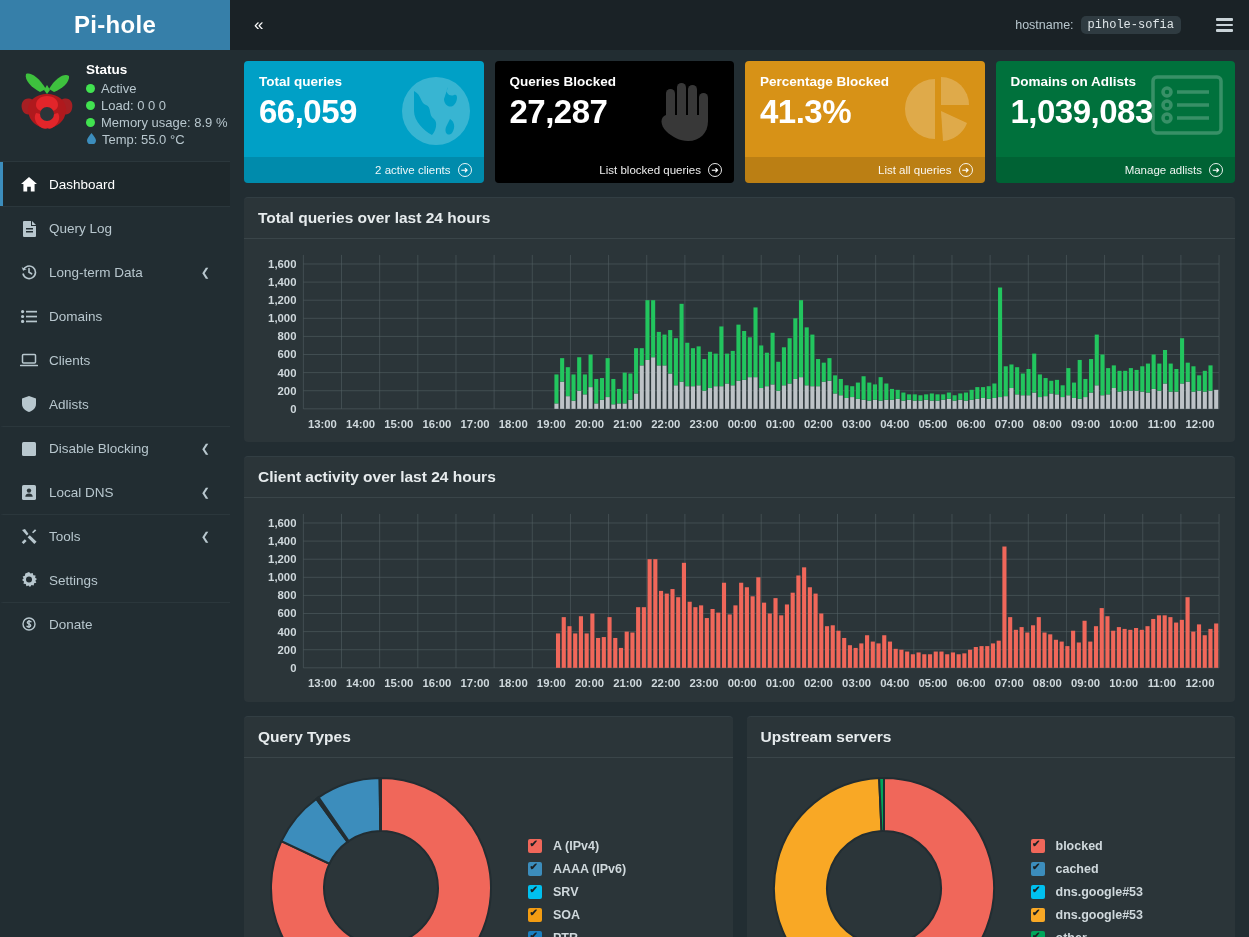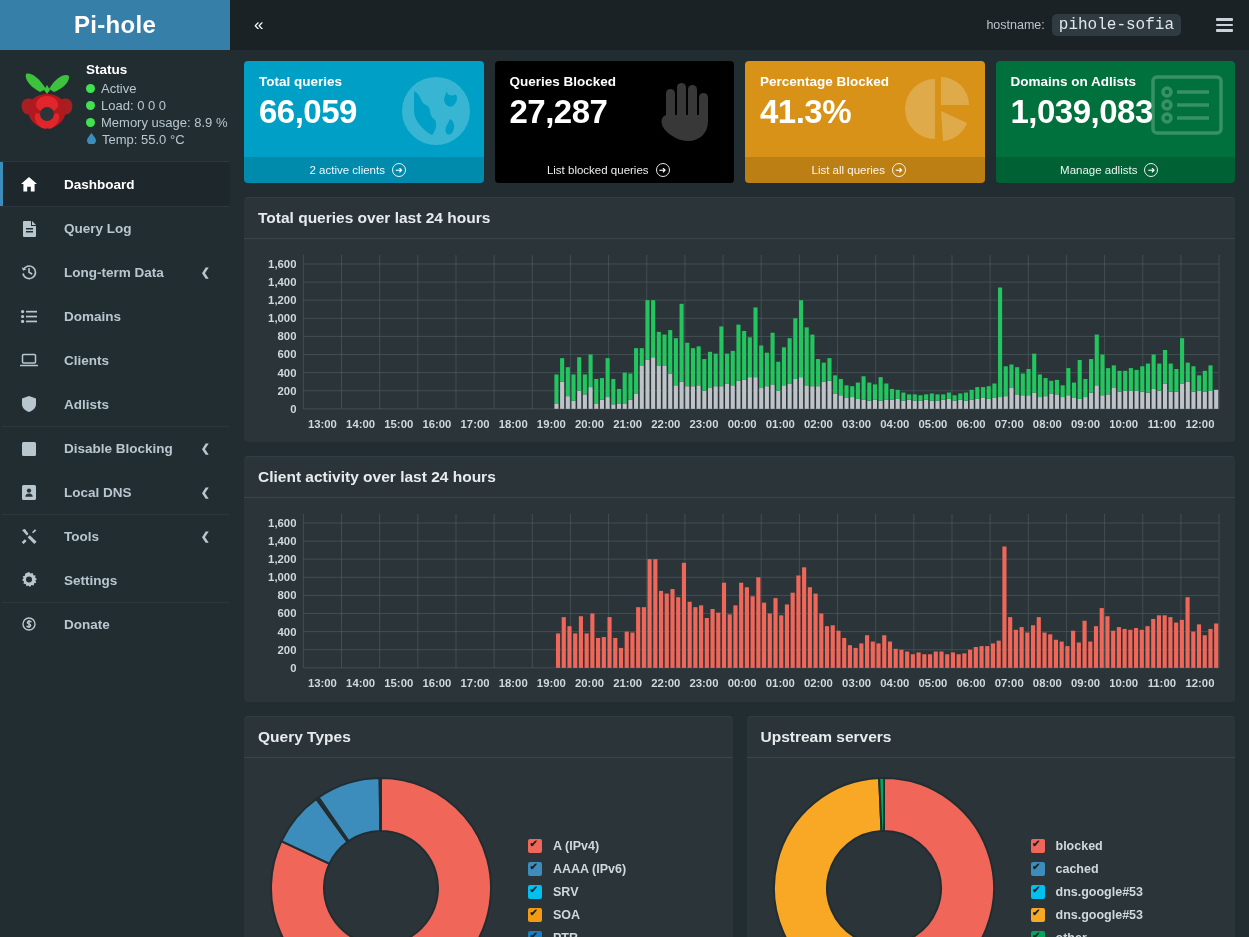--- a/index.html
+++ b/index.html
@@ -22,64 +22,63 @@
   .logo-wrap { width: 78px; flex: 0 0 78px; display: flex; align-items: center; justify-content: center; }
   .status-body { flex: 1; padding-top: 2px; }
   .status-title { color: #fff; font-size: 13.5px; font-weight: bold; margin-bottom: 4px; }
   .status-row { display: flex; align-items: center; gap: 6px; margin: 2px 0; }
   .status-row .txt { color: #b8c7ce; font-size: 13px; white-space: nowrap; }
   .dot { width: 9px; height: 9px; border-radius: 50%; background: #41e250; flex: 0 0 9px; }
   .temp-ico { width: 10px; flex: 0 0 10px; color: #3c8dbc; font-size: 11px; line-height: 1; text-align:center; }
 
   .nav { list-style: none; }
   .nav li {
-    display: flex; align-items: center; gap: 25px;
+    display: flex; align-items: center; gap: 10px;
     height: 44px; padding: 0 12px 0 16px;
     color: #b8c7ce; font-size: 13.5px; cursor: pointer;
     border-left: 3px solid transparent;
     position: relative;
-    font-weight: bold;
   }
   .nav li.sep-top { border-top: 1px solid #2b373c; }
   .nav li.active { background: #1e282c; border-left-color: #3c8dbc; color: #fff; }
   .nav .ico { width: 20px; flex: 0 0 20px; display: inline-flex; align-items: center; justify-content: center; color: #b8c7ce; }
   .nav li.active .ico { color: #fff; }
   .nav .lbl { flex: 1; }
   .nav .caret { font-size: 11px; color: #b8c7ce; margin-right: 8px; }
 
   
   .main { flex: 1; display: flex; flex-direction: column; height: 937px; overflow: hidden; background: #222d32; }
   .topbar {
     height: 50px; background: #1a2226; display: flex; align-items: center;
     padding: 0 0 0 14px; flex: 0 0 50px;
   }
   .collapse-btn { color: #fff; font-size: 17px; cursor: pointer; padding: 4px 10px; }
   .topbar-spacer { flex: 1; }
   .hostname-wrap { display: flex; align-items: center; gap: 7px; font-size: 12.5px; color: #b8c7ce; }
   .hostname-val {
-    font-family: "Liberation Mono", monospace; font-size: 16px;
+    font-family: "Liberation Mono", monospace; font-size: 12px;
     background: #2f3b41; color: #dfe6e9; padding: 2px 7px; border-radius: 5px;
   }
   .menu-btn {
     width: 50px; height: 50px; display: flex; align-items: center; justify-content: center;
     margin-left: 18px; cursor: pointer; background: #1a2226;
   }
   .hamburger { width: 17px; display:flex; flex-direction: column; gap: 3px; }
   .hamburger i { display:block; height: 2.5px; background: #c9d3d8; border-radius: 1px; }
 
   .content { flex: 1; padding: 11px 14px 0 14px; overflow: hidden; }
 
   
   .cards { display: flex; gap: 11px; margin-bottom: 14px; }
   .card { flex: 1; border-radius: 4px; position: relative; overflow: hidden; padding: 13px 15px 0 15px; height: 122px; }
   .card .ttl { color: #fff; font-size: 13.5px; font-weight: bold; position: relative; z-index: 2; }
   .card .num { color: #fff; font-size: 33px; font-weight: bold; margin-top: 4px; position: relative; z-index: 2; letter-spacing: -.5px; }
   .card .foot {
     position: absolute; left: 0; right: 0; bottom: 0; height: 26px;
-    display: flex; align-items: center; justify-content: center; gap: 7px;
+    display: flex; align-items: center; justify-content: flex-end; gap: 7px;
     padding-right: 12px; font-size: 11.5px; color: rgba(255,255,255,.93);
     background: rgba(0,0,0,.13); cursor: pointer;
   }
   .card .foot .arrow {
     width: 14px; height: 14px; border-radius: 50%;
     border: 1.6px solid rgba(255,255,255,.9); color: #fff;
     font-size: 9px; display:flex; align-items:center; justify-content:center; line-height:1;
   }
   .card .bgicon { position: absolute; right: 12px; top: 14px; opacity: .22; z-index: 1; }
   .c-blue { background: #00a0c6; }

